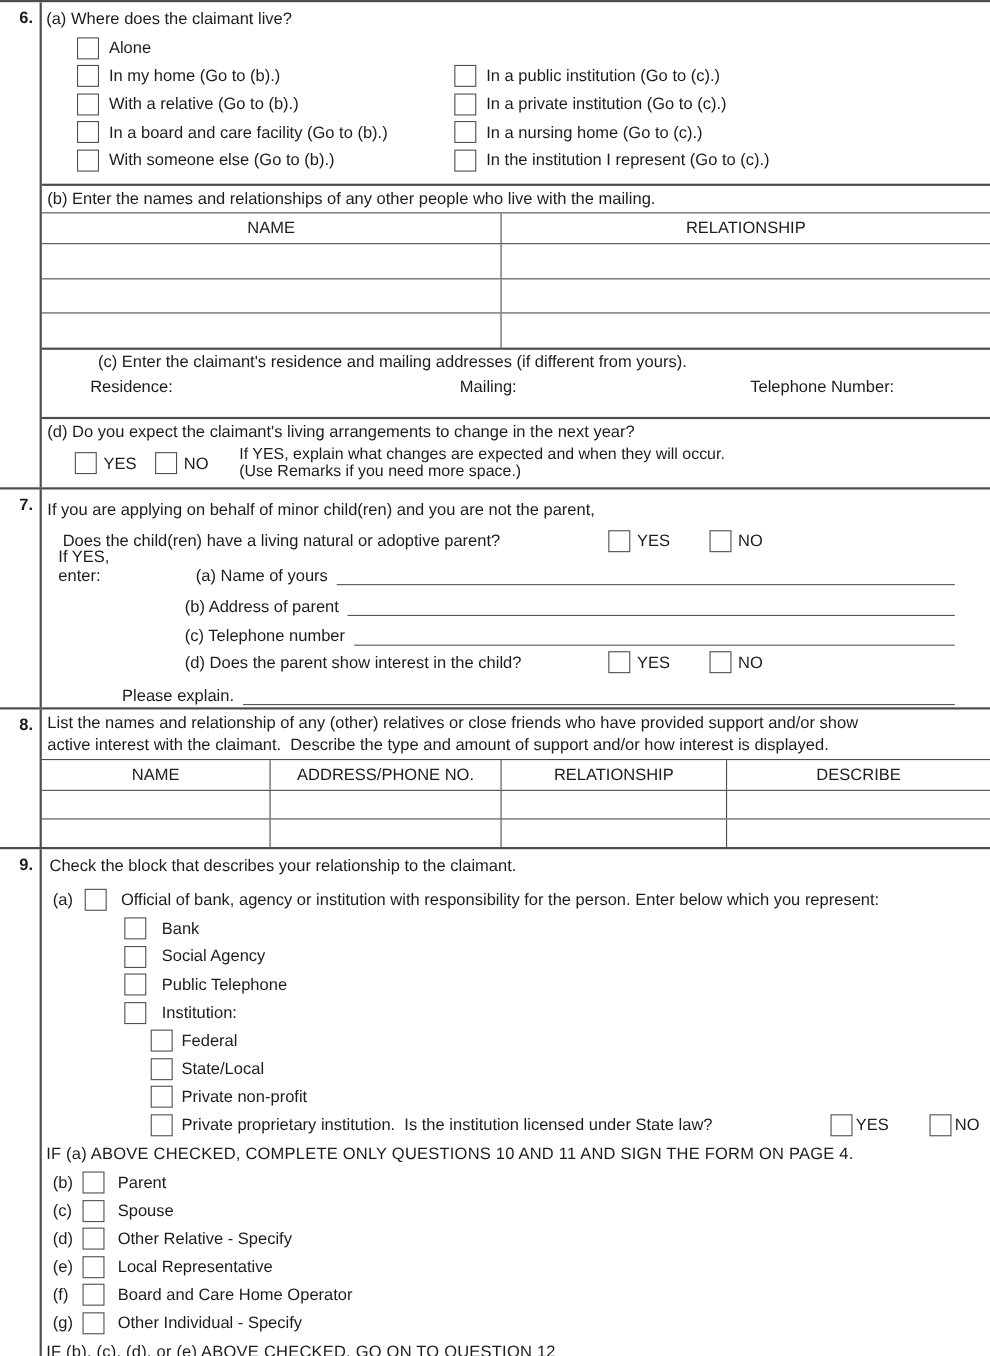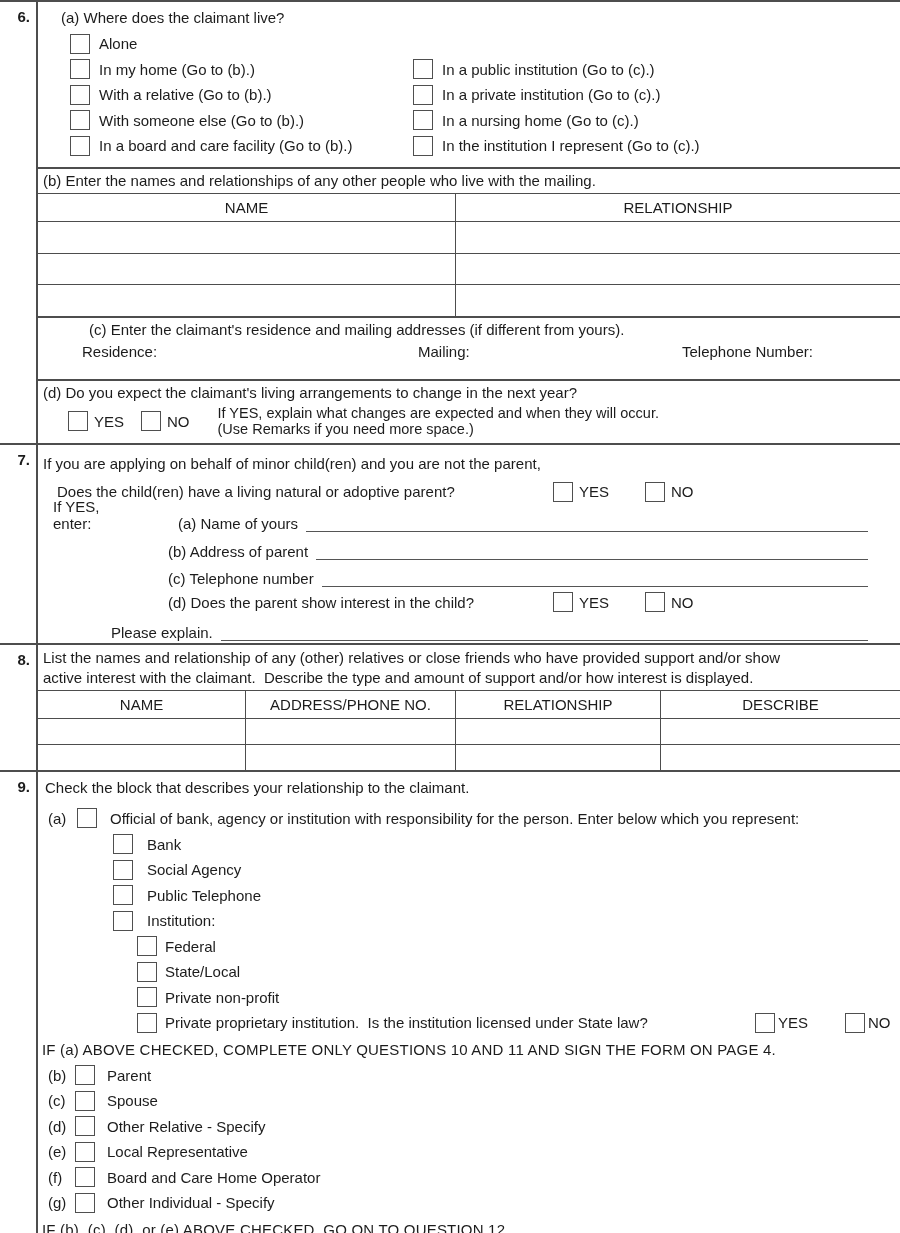--- a/index.html
+++ b/index.html
@@ -18,21 +18,21 @@
   }
   .qbody { flex:1; min-width:0; box-sizing:border-box; }
   .row { display:flex; align-items:center; box-sizing:border-box; }
   .cb {
     width:20px; height:20px; flex:none; display:inline-block;
     border:1.5px solid #4f4f4f; background:#fff; box-sizing:border-box;
   }
   .lbl { white-space:pre-wrap; }
   
   .q6a { height:158px; padding-top:7px; }
-  .q6a-title { padding-left:23px; height:22px; }
+  .q6a-title { padding-left:4px; height:22px; }
   .q6a-cols { display:flex; }
   .q6a-colL { width:375px; flex:none; padding-left:32px; box-sizing:border-box; }
   .q6a-colR { flex:1; padding-top:25.5px; }
   .opt { height:25.5px; }
   .opt .lbl { margin-left:9px; }
   .q6b { border-top:2px solid #4d4d4d; }
   .q6b-title { padding:3px 0 2px 5px; height:19px; }
   .t6 { width:100%; }
   .t6 .t-row { display:flex; border-top:1.5px solid #4d4d4d; }
   .t6 .c1 { width:417px; flex:none; box-sizing:border-box; }
@@ -109,25 +109,25 @@
             <div class="row opt">
               <span class="cb"></span>
               <span class="lbl">In my home (Go to (b).)</span>
             </div>
             <div class="row opt">
               <span class="cb"></span>
               <span class="lbl">With a relative (Go to (b).)</span>
             </div>
             <div class="row opt">
               <span class="cb"></span>
+              <span class="lbl">In a board and care facility (Go to (b).)</span>
+            </div>
+            <div class="row opt">
+              <span class="cb"></span>
               <span class="lbl">With someone else (Go to (b).)</span>
-            </div>
-            <div class="row opt">
-              <span class="cb"></span>
-              <span class="lbl">In a board and care facility (Go to (b).)</span>
             </div>
           </div>
           <div class="q6a-colR">
             <div class="row opt">
               <span class="cb"></span>
               <span class="lbl">In a public institution (Go to (c).)</span>
             </div>
             <div class="row opt">
               <span class="cb"></span>
               <span class="lbl">In a private institution (Go to (c).)</span>

